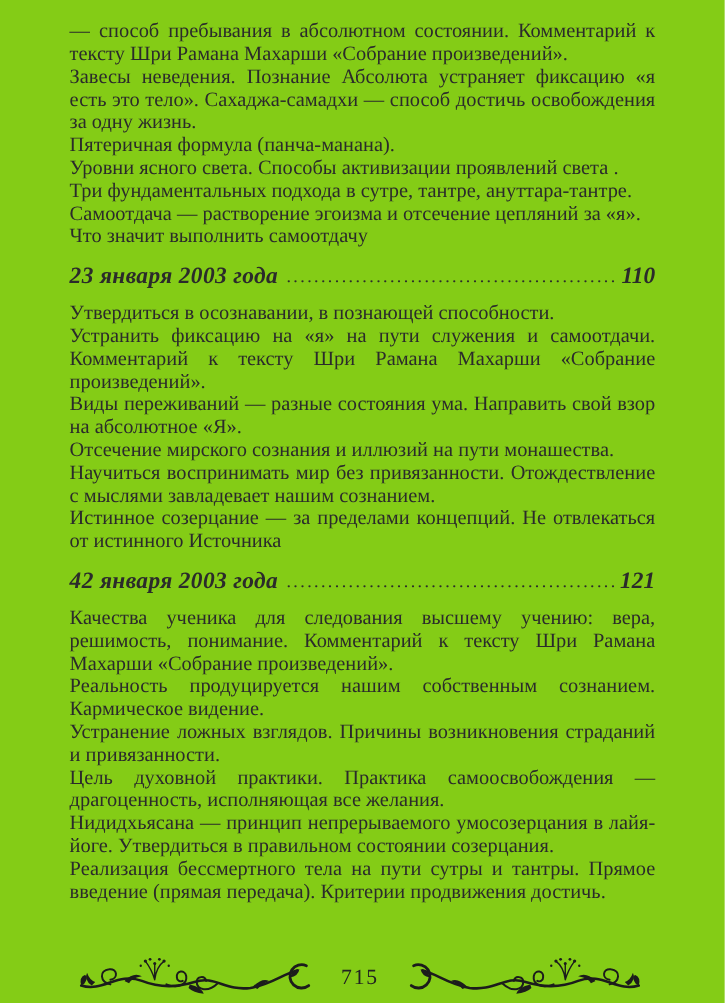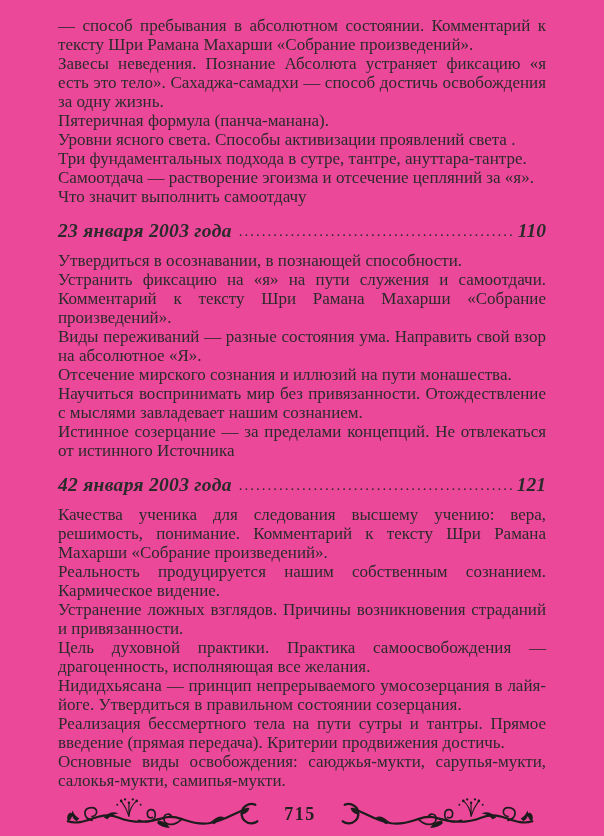--- a/index.html
+++ b/index.html
@@ -1,21 +1,21 @@
 <!DOCTYPE html>
 <html lang="ru"><head>
 <meta charset="utf-8">
 <style>
   html, body { margin: 0; padding: 0; background: #ffffff; }
   .page {
     position: relative;
     width: 604px;
     height: 836px;
     margin: 0 auto;
-    background: #ec4899;
+    background: #84cc16;
     color: #2b2b2b;
     font-family: "Liberation Serif", "DejaVu Serif", serif;
     overflow: hidden;
   }
   .content { padding: 16px 58px 0 58px; }
   .para {
     margin: 0;
     font-size: 17px;
     line-height: 19px;
     text-align: justify;
@@ -45,21 +45,20 @@
     color: #2b2b2b;
   }
   .entry-page { white-space: nowrap; }
   .page-footer {
     position: absolute;
     left: 0; right: 4px; bottom: 4px;
     display: flex;
     align-items: center;
     justify-content: center;
     gap: 24px;
-    font-weight: bold;
   }
   .folio {
     font-size: 18px;
     letter-spacing: 1.5px;
     color: #222222;
     line-height: 1;
     padding-bottom: 2px;
   }
   .flourish { display: inline-flex; }
   .flourish svg { display: block; }
@@ -100,21 +99,20 @@
         <span class="entry-date">42 января 2003 года</span>
         <span class="leader">........................................................................................................................................</span>
         <span class="entry-page">121</span>
       </h2>
       <p class="para">Качества ученика для следования высшему учению: вера, решимость, понимание. Комментарий к тексту Шри Рамана Махарши «Собрание произведений».</p>
       <p class="para">Реальность продуцируется нашим собственным сознанием. Кармическое видение.</p>
       <p class="para">Устранение ложных взглядов. Причины возникновения страданий и привязанности.</p>
       <p class="para">Цель духовной практики. Практика самоосвобождения — драгоценность, исполняющая все желания.</p>
       <p class="para">Нидидхьясана — принцип непрерываемого умосозерцания в лайя-йоге. Утвердиться в правильном состоянии созерцания.</p>
       <p class="para">Реализация бессмертного тела на пути сутры и тантры. Прямое введение (прямая передача). Критерии продвижения достичь.</p>
-      <p class="para">Основные виды освобождения: саюджья-мукти, сарупья-мукти, салокья-мукти, самипья-мукти.</p>
     </section>
 
   </main>
 
   <footer class="page-footer">
     <span class="flourish left">
       <svg viewBox="0 0 200 36" width="196" height="35" aria-hidden="true">
         <g fill="none" stroke="#1c1c1c" stroke-linecap="round">
           <path stroke-width="2.2" d="M3 25 C 22 31, 34 13, 55 21 C 70 27, 84 27, 100 22 C 118 16, 126 30, 148 27 C 166 24, 176 15, 188 12"></path>
           <path stroke-width="1.7" d="M28 24 c -9 -2 -10 -12 -1 -13 c 7 -1 8 8 1 9"></path>

